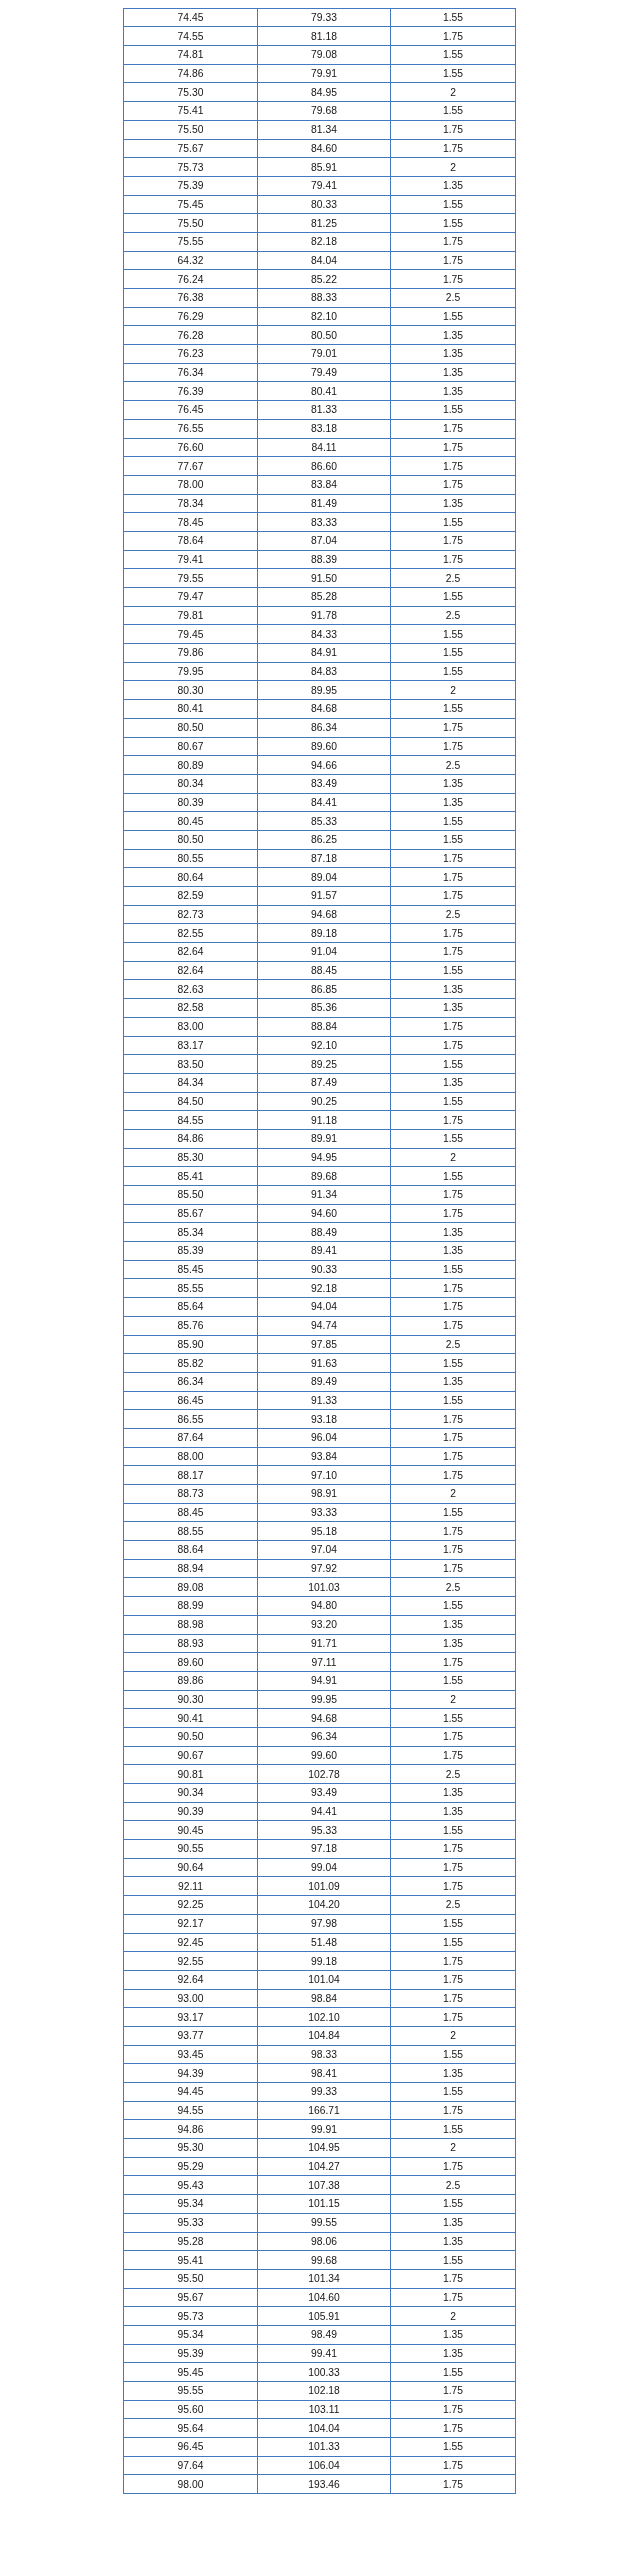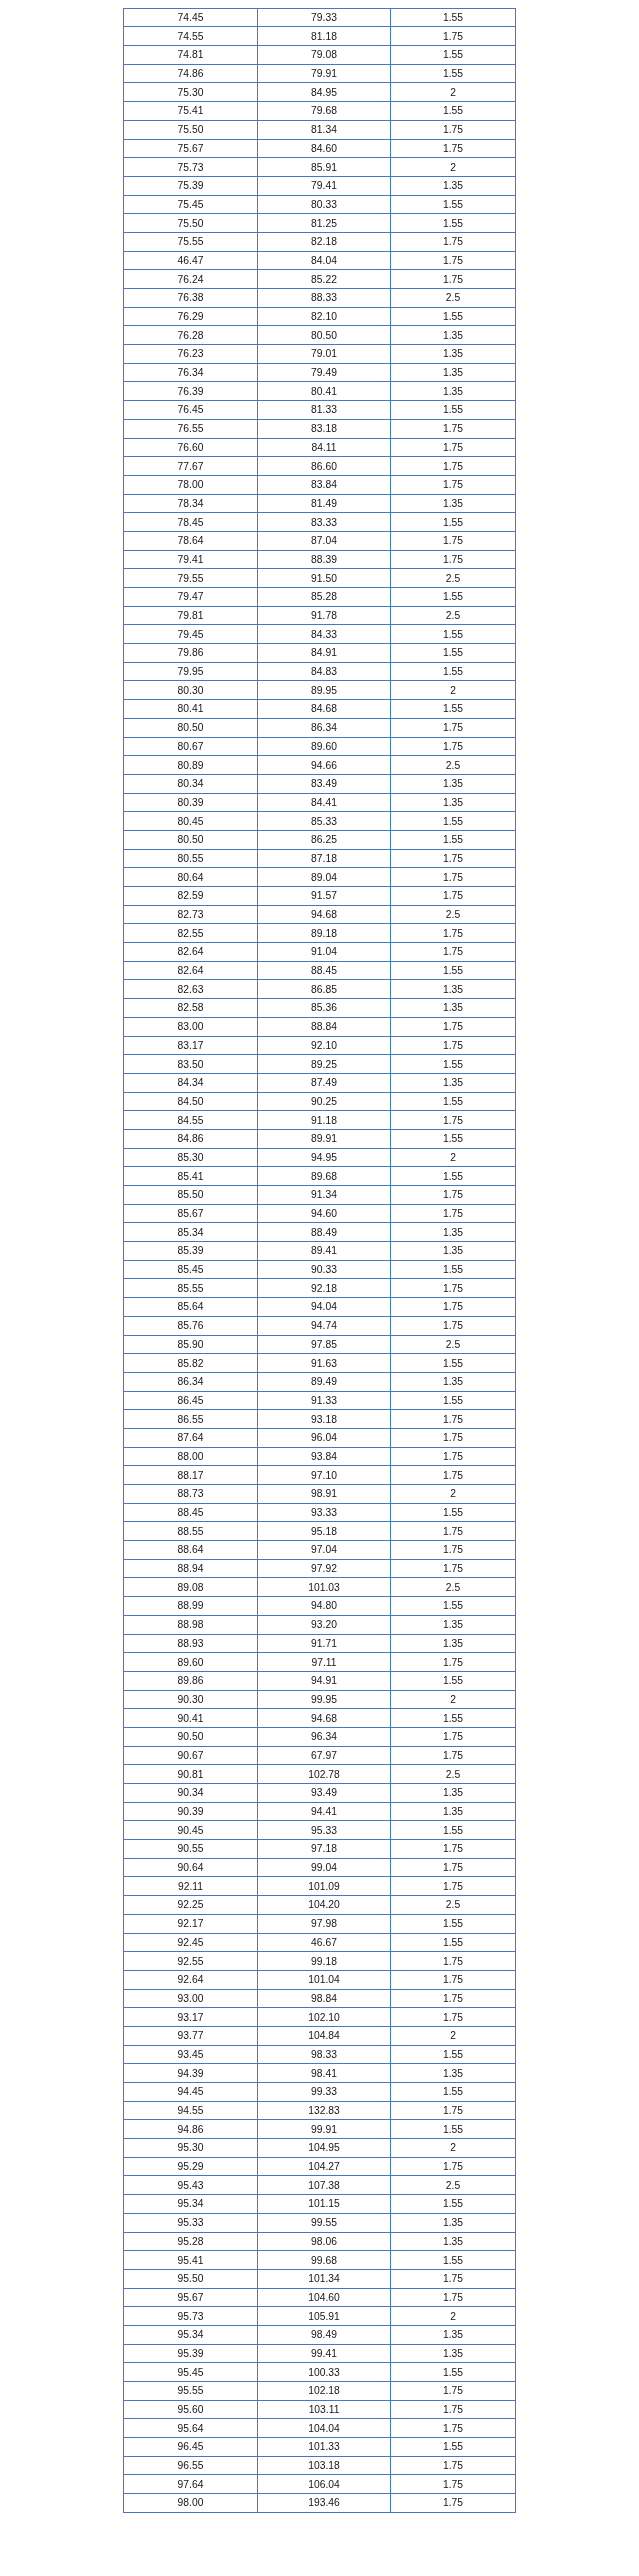--- a/index.html
+++ b/index.html
@@ -109,21 +109,21 @@
           <td>75.50</td>
           <td>81.25</td>
           <td>1.55</td>
         </tr>
         <tr>
           <td>75.55</td>
           <td>82.18</td>
           <td>1.75</td>
         </tr>
         <tr>
-          <td>46.47</td>
+          <td>64.32</td>
           <td>84.04</td>
           <td>1.75</td>
         </tr>
         <tr>
           <td>76.24</td>
           <td>85.22</td>
           <td>1.75</td>
         </tr>
         <tr>
           <td>76.38</td>
@@ -510,21 +510,21 @@
           <td>94.68</td>
           <td>1.55</td>
         </tr>
         <tr>
           <td>90.50</td>
           <td>96.34</td>
           <td>1.75</td>
         </tr>
         <tr>
           <td>90.67</td>
-          <td>67.97</td>
+          <td>99.60</td>
           <td>1.75</td>
         </tr>
         <tr>
           <td>90.81</td>
           <td>102.78</td>
           <td>2.5</td>
         </tr>
         <tr>
           <td>90.34</td>
           <td>93.49</td>
@@ -560,21 +560,21 @@
           <td>104.20</td>
           <td>2.5</td>
         </tr>
         <tr>
           <td>92.17</td>
           <td>97.98</td>
           <td>1.55</td>
         </tr>
         <tr>
           <td>92.45</td>
-          <td>46.67</td>
+          <td>51.48</td>
           <td>1.55</td>
         </tr>
         <tr>
           <td>92.55</td>
           <td>99.18</td>
           <td>1.75</td>
         </tr>
         <tr>
           <td>92.64</td>
           <td>101.04</td>
@@ -605,21 +605,21 @@
           <td>98.41</td>
           <td>1.35</td>
         </tr>
         <tr>
           <td>94.45</td>
           <td>99.33</td>
           <td>1.55</td>
         </tr>
         <tr>
           <td>94.55</td>
-          <td>132.83</td>
+          <td>166.71</td>
           <td>1.75</td>
         </tr>
         <tr>
           <td>94.86</td>
           <td>99.91</td>
           <td>1.55</td>
         </tr>
         <tr>
           <td>95.30</td>
           <td>104.95</td>
@@ -697,25 +697,20 @@
         </tr>
         <tr>
           <td>95.64</td>
           <td>104.04</td>
           <td>1.75</td>
         </tr>
         <tr>
           <td>96.45</td>
           <td>101.33</td>
           <td>1.55</td>
-        </tr>
-        <tr>
-          <td>96.55</td>
-          <td>103.18</td>
-          <td>1.75</td>
         </tr>
         <tr>
           <td>97.64</td>
           <td>106.04</td>
           <td>1.75</td>
         </tr>
         <tr>
           <td>98.00</td>
           <td>193.46</td>
           <td>1.75</td>

